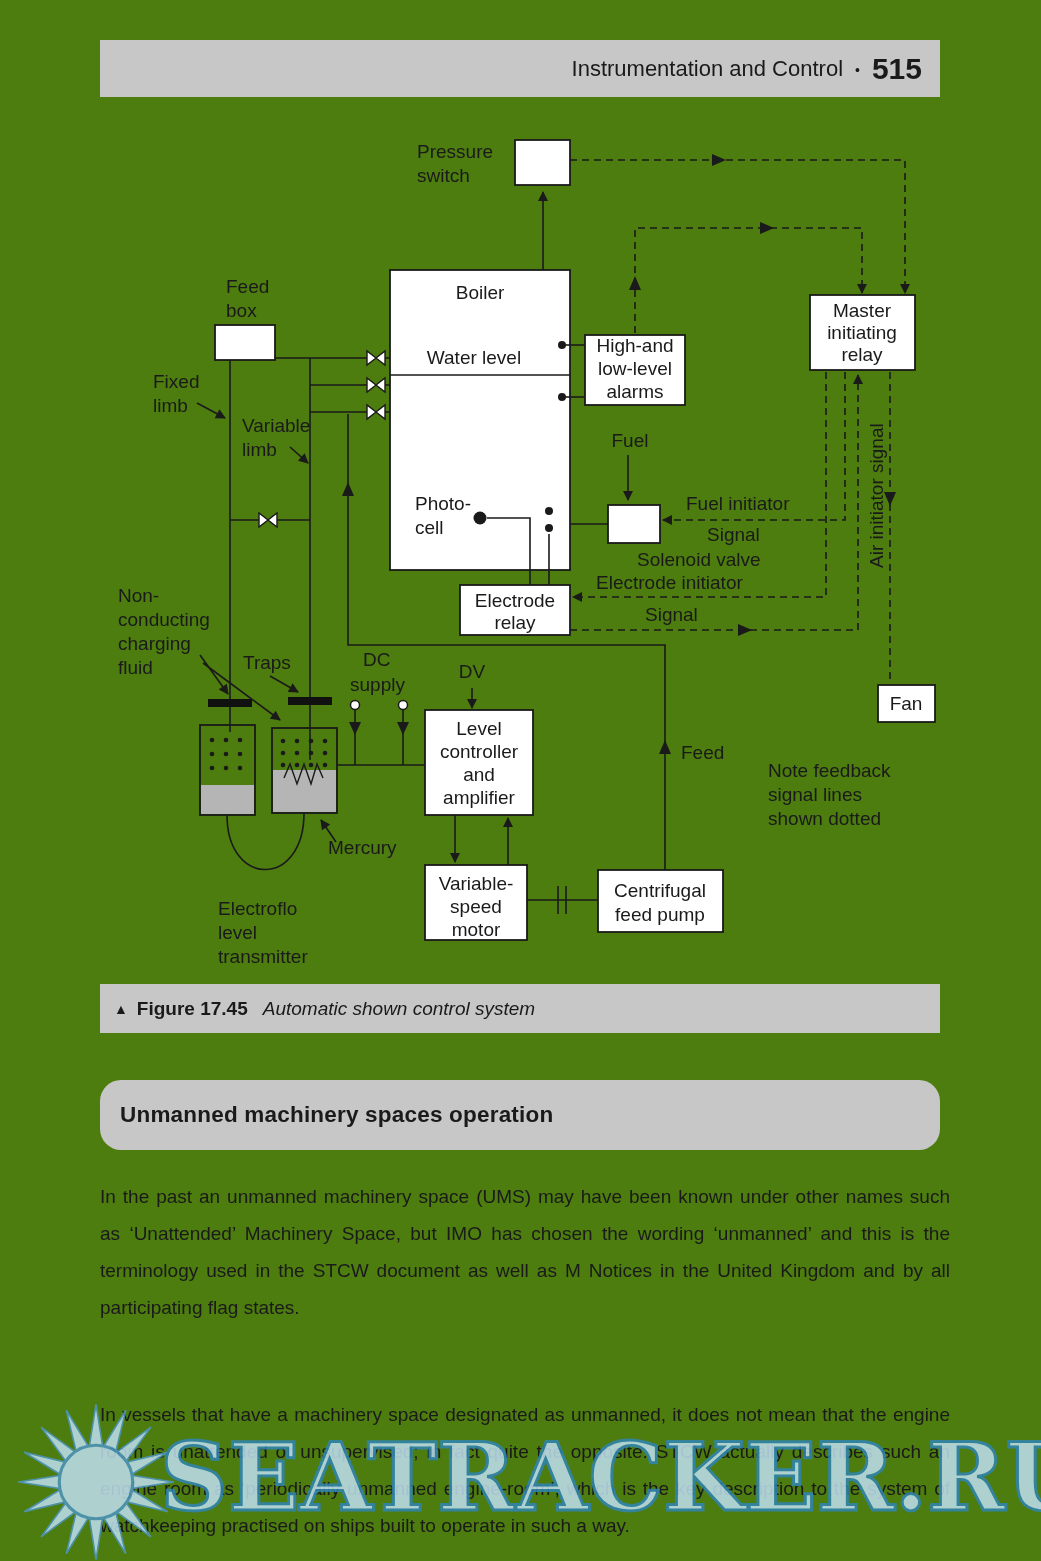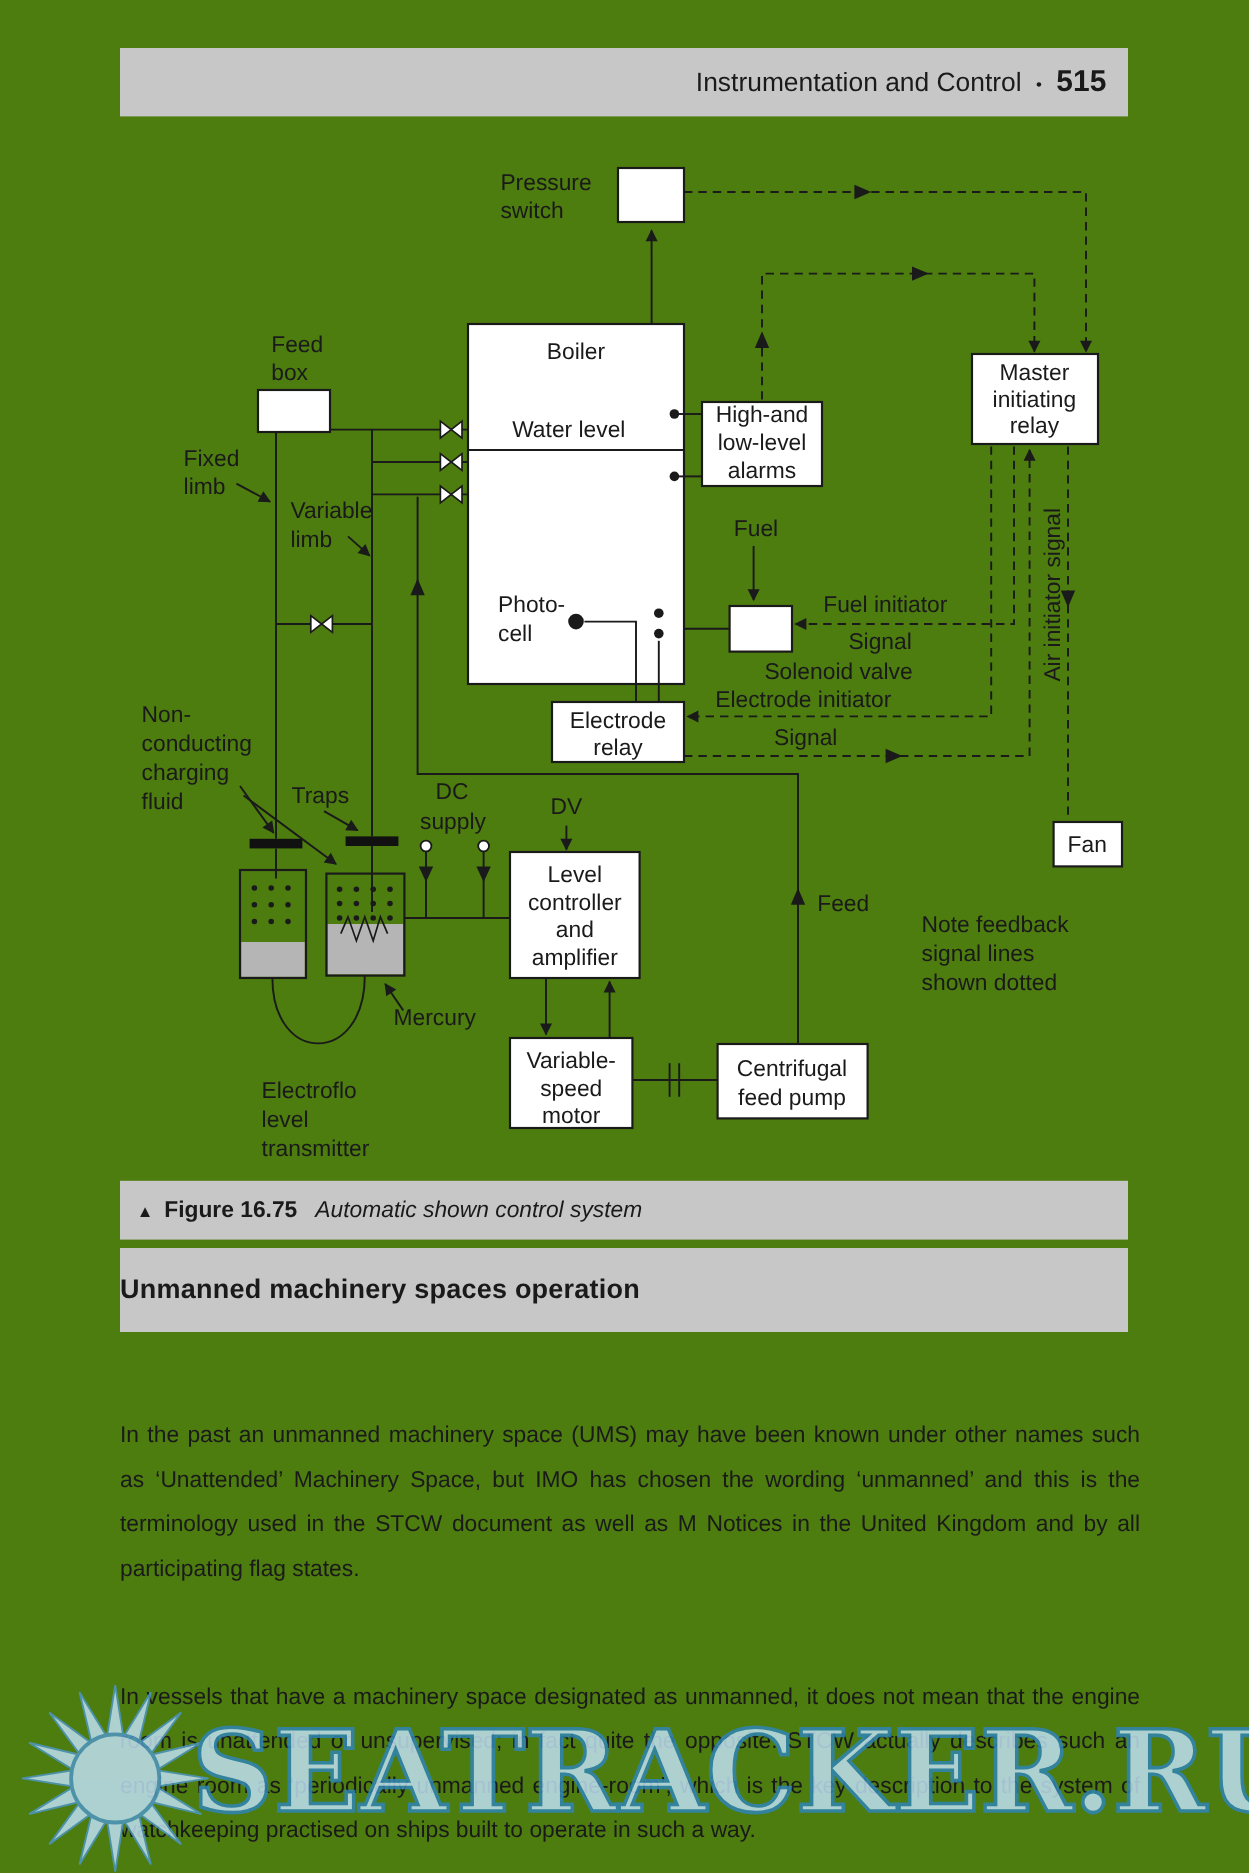--- a/index.html
+++ b/index.html
@@ -1,26 +1,26 @@
 <!DOCTYPE html>
 <html><head>
 <meta charset="utf-8">
 <style>
   html,body{margin:0;padding:0;background:#ffffff;}
   .page{position:relative;width:1041px;height:1561px;background:#4d7c0f;overflow:hidden;
         font-family:"Liberation Sans",sans-serif;color:#1a1a1a;}
   .bar{position:absolute;left:100px;width:840px;background:#c7c7c7;display:flex;align-items:center;box-sizing:border-box;}
   .header-bar{top:40px;height:57px;justify-content:flex-end;padding-right:18px;font-size:22px;gap:12px;}
   .header-bar .dot{font-size:14px;position:relative;top:1px;}
-  .header-bar .pagenum{font-weight:bold;font-size:25px;}
+  .header-bar .pagenum{font-weight:bold;font-size:30px;}
   .caption-bar{top:984px;height:49px;padding-left:14px;font-size:19px;gap:9px;}
   .cap-marker{font-size:14px;}
   .cap-label{font-weight:bold;}
   .cap-title{font-style:italic;padding-left:6px;}
-  .heading-bar{top:1040px;height:70px;font-size:22.5px;font-weight:bold;letter-spacing:.2px;}
+  .heading-bar{top:1080px;height:70px;padding-left:20px;font-size:22.5px;font-weight:bold;letter-spacing:.2px;border-radius:21px;}
   .body-text{position:absolute;left:100px;width:850px;margin:0;font-size:19px;line-height:37px;text-align:justify;}
   .p1{top:1178px;}
   .p2{top:1396px;}
   .diagram{position:absolute;left:0;top:110px;}
   .diagram text{font-size:19px;fill:#1a1a1a;stroke:none;}
   .diagram .mid{text-anchor:middle;}
   .watermark{position:absolute;left:12px;top:1398px;width:1020px;height:160px;opacity:.85;pointer-events:none;}
   .wm-text{position:absolute;left:148px;top:32px;font-family:"DejaVu Serif",serif;font-weight:bold;
            font-size:94px;line-height:1;white-space:nowrap;color:#bfe0f2;
            -webkit-text-stroke:3px #2f85b5;letter-spacing:0px;}
@@ -223,21 +223,21 @@
       <text x="476" y="890" class="mid">Variable-</text>
       <text x="476" y="913" class="mid">speed</text>
       <text x="476" y="936" class="mid">motor</text>
       <text x="660" y="897" class="mid">Centrifugal</text>
       <text x="660" y="921" class="mid">feed pump</text>
     </g>
   </svg>
 
   <div class="bar caption-bar">
     <span class="cap-marker">▲</span>
-    <span class="cap-label">Figure 16.75</span>
+    <span class="cap-label">Figure 17.45</span>
     <span class="cap-title">Automatic shown control system</span>
   </div>
 
   <div class="bar heading-bar">Unmanned machinery spaces operation</div>
 
   <p class="body-text p1">In the past an unmanned machinery space (UMS) may have been known under other names such as ‘Unattended’ Machinery Space, but IMO has chosen the wording ‘unmanned’ and this is the terminology used in the STCW document as well as M Notices in the United Kingdom and by all participating flag states.</p>
   <p class="body-text p2">In vessels that have a machinery space designated as unmanned, it does not mean that the engine room is unattended or unsupervised; in fact quite the opposite. STCW actually describes such an engine room as ‘periodically unmanned engine-room’, which is the key description to the system of watchkeeping practised on ships built to operate in such a way.</p>
 
   <div class="watermark">
     <svg class="sun" width="168" height="168" viewBox="0 0 160 160" xmlns="http://www.w3.org/2000/svg">

